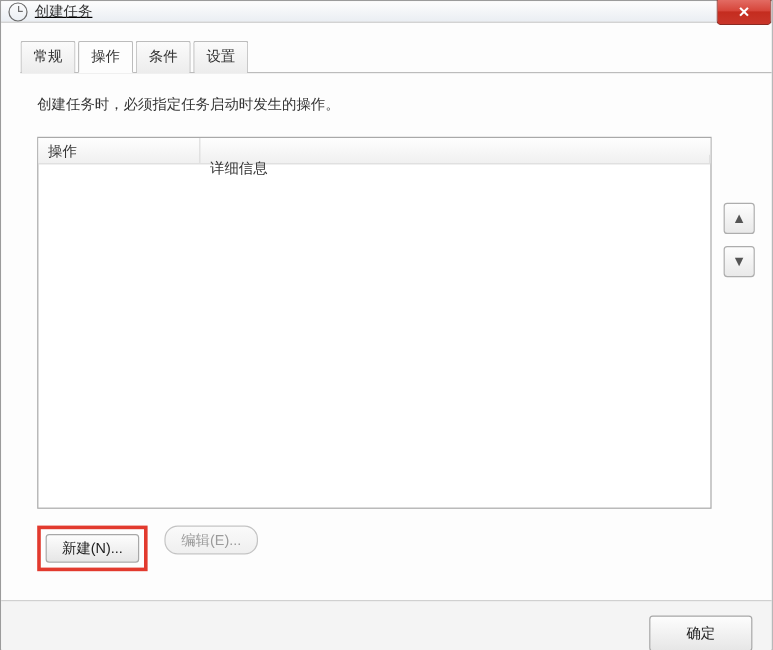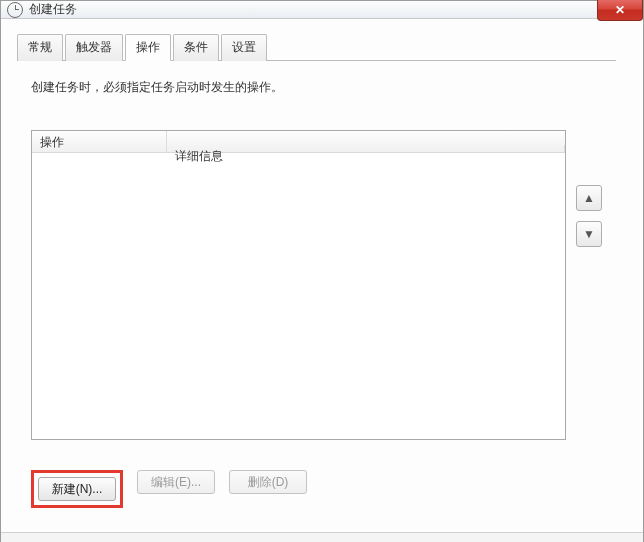--- a/index.html
+++ b/index.html
@@ -21,20 +21,21 @@
       flex-direction: column;
     }
     .titlebar {
       height: 28px;
       background: linear-gradient(to bottom, #fdfdfd, #eaeef3);
       border-bottom: 1px solid #c9c9c9;
       display: flex;
       align-items: center;
       padding-left: 6px;
       position: relative;
+      text-decoration: underline;
     }
     .title-icon {
       width: 16px; height: 16px;
       border: 1.5px solid #6b6b6b;
       border-radius: 50%;
       margin-right: 6px;
       position: relative;
     }
     .title-icon::before {
       content: "";
@@ -64,21 +65,21 @@
       align-items: center;
       justify-content: center;
       color: #fff;
       font-size: 12px;
       font-weight: bold;
       cursor: pointer;
     }
     .content {
       flex: 1;
       background: #fdfdfd;
-      padding: 14px 27px 12px 16px;
+      padding: 14px 0 12px 16px;
       display: flex;
       flex-direction: column;
     }
     .tabs {
       display: flex;
       border-bottom: 1px solid #bcbcbc;
       position: relative;
     }
     .tab {
       padding: 4px 10px;
@@ -96,21 +97,20 @@
     .tab.active {
       background: #fdfdfd;
       border-bottom: 1px solid #fdfdfd;
       z-index: 1;
     }
     .tab-panel {
       flex: 1;
       padding: 18px 14px 12px 14px;
       display: flex;
       flex-direction: column;
-      gap: 16px;
     }
     .desc {
       margin-bottom: 18px;
       color: #333;
     }
     .table-area {
       display: flex;
       align-items: flex-start;
       gap: 10px;
     }
@@ -166,20 +166,21 @@
       align-items: center;
       justify-content: center;
       color: #222;
       cursor: pointer;
     }
     .btn.disabled {
       color: #9a9a9a;
       background: linear-gradient(to bottom, #fafafa, #efefef);
       border-color: #c3c3c3;
       cursor: default;
+      border-radius: 11px;
     }
     .highlight-box {
       border: 3px solid #e23a2e;
       padding: 4px;
       display: inline-flex;
     }
     .footer {
       border-top: 1px solid #d0d0d0;
       padding: 12px 16px;
       display: flex;
@@ -197,21 +198,20 @@
     <span class="title-icon"></span>
     <span class="title-text">创建任务</span>
     <div class="close-btn">
       <span>✕</span>
     </div>
   </div>
 
   <div class="content">
     <div class="tabs">
       <div class="tab">常规</div>
-      <div class="tab">触发器</div>
       <div class="tab active">操作</div>
       <div class="tab">条件</div>
       <div class="tab">设置</div>
     </div>
 
     <div class="tab-panel">
       <div class="desc">创建任务时，必须指定任务启动时发生的操作。</div>
 
       <div class="table-area">
         <div class="list-container">
@@ -228,21 +228,20 @@
             <span>▼</span>
           </div>
         </div>
       </div>
 
       <div class="action-row">
         <span class="highlight-box">
           <span class="btn">新建(N)...</span>
         </span>
         <span class="btn disabled">编辑(E)...</span>
-        <span class="btn disabled">删除(D)</span>
       </div>
     </div>
   </div>
 
   <div class="footer">
     <span class="btn">确定</span>
   </div>
 </div>
 
 </body></html>

